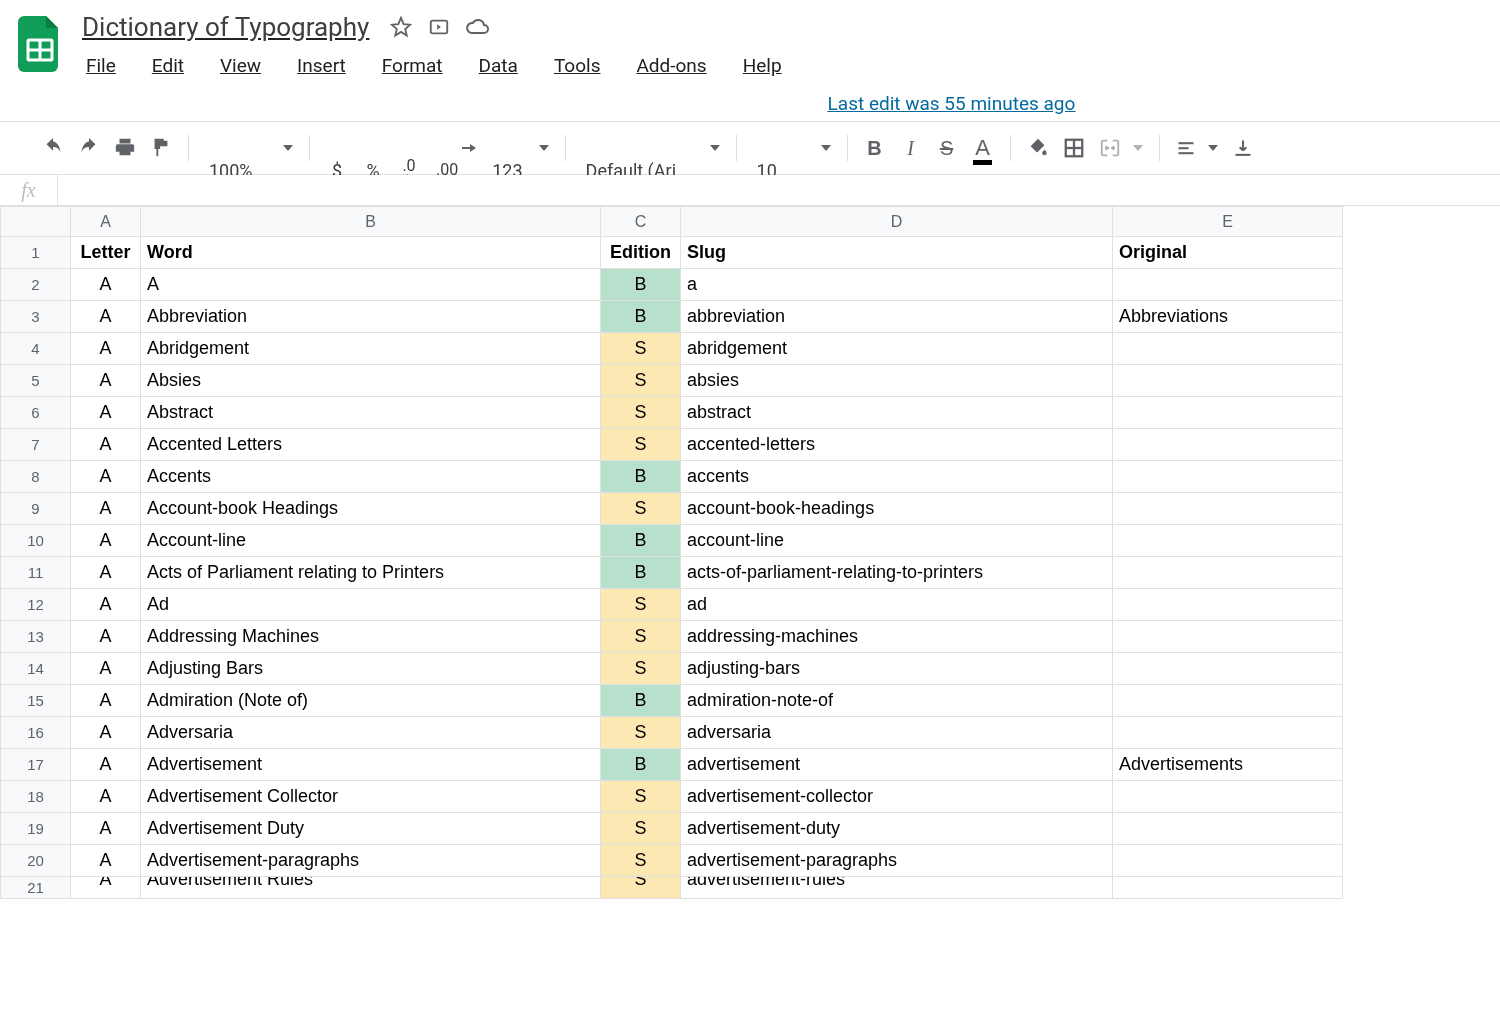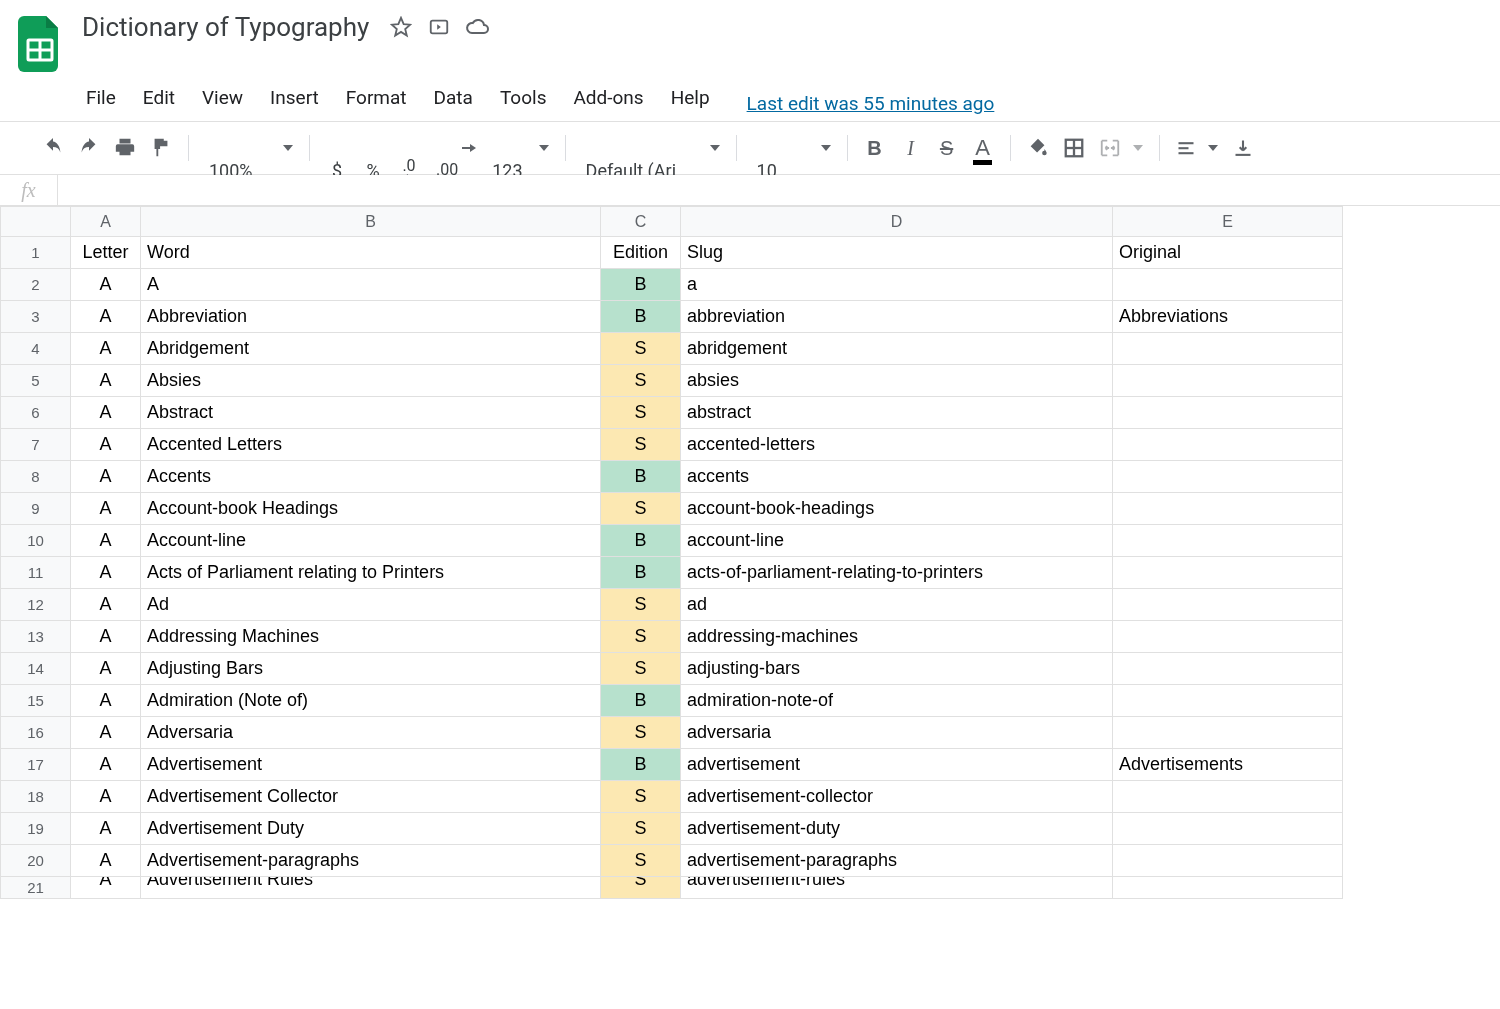--- a/index.html
+++ b/index.html
@@ -9,41 +9,42 @@
     font-size: 14px;
     color: #202124;
     background: #fff;
     overflow: hidden;
   }
   
   .header {
     display: flex;
     align-items: flex-start;
     padding: 8px 16px 0 16px;
+    text-decoration: underline;
   }
   .logo {
     width: 48px; height: 64px;
     display: flex; align-items: center; justify-content: center;
     margin-right: 12px;
     margin-top: 4px;
   }
   .logo svg { width: 44px; height: 56px; }
   .title-area { flex: 1; }
   .title-row { display: flex; align-items: center; gap: 14px; padding-top: 2px; }
   .doc-title {
     font-size: 26px;
     color: #3c4043;
     padding: 2px 6px;
   }
   .title-icon {
     width: 24px; height: 24px;
     display: inline-flex; align-items: center; justify-content: center;
     color: #5f6368;
   }
-  .menu-row { display: flex; align-items: flex-end; gap: 7px; padding: 4px 0 6px 0; }
+  .menu-row { display: flex; align-items: flex-start; gap: 16px; padding: 4px 0 6px 0; }
   .menu-item {
     font-size: 19px;
     color: #202124;
     padding: 6px 10px;
     border-radius: 4px;
     cursor: pointer;
   }
   .last-edit {
     font-size: 19px;
     color: #0369a1;
@@ -153,21 +154,21 @@
   th.corner { background:#f8f9fa; width:70px; }
   th.rowhdr {
     background: #f8f9fa;
     color: #5f6368;
     font-weight: 400;
     font-size: 15px;
     text-align: center;
     width: 70px;
   }
   tr.header-row td {
-    font-weight: 400;
+    font-weight: 700;
     font-family: Arial, sans-serif;
   }
   .freeze-border td, .freeze-border th { border-bottom: 4px solid #c7c7cb; }
   .col-A { width: 70px; text-align: center; }
   .col-B { width: 460px; }
   .col-C { width: 80px; text-align: center; }
   .col-D { width: 432px; }
   .col-E { width: 230px; }
   td.ed-B { background: #b7e1cd; }
   td.ed-S { background: #fce8b2; }

